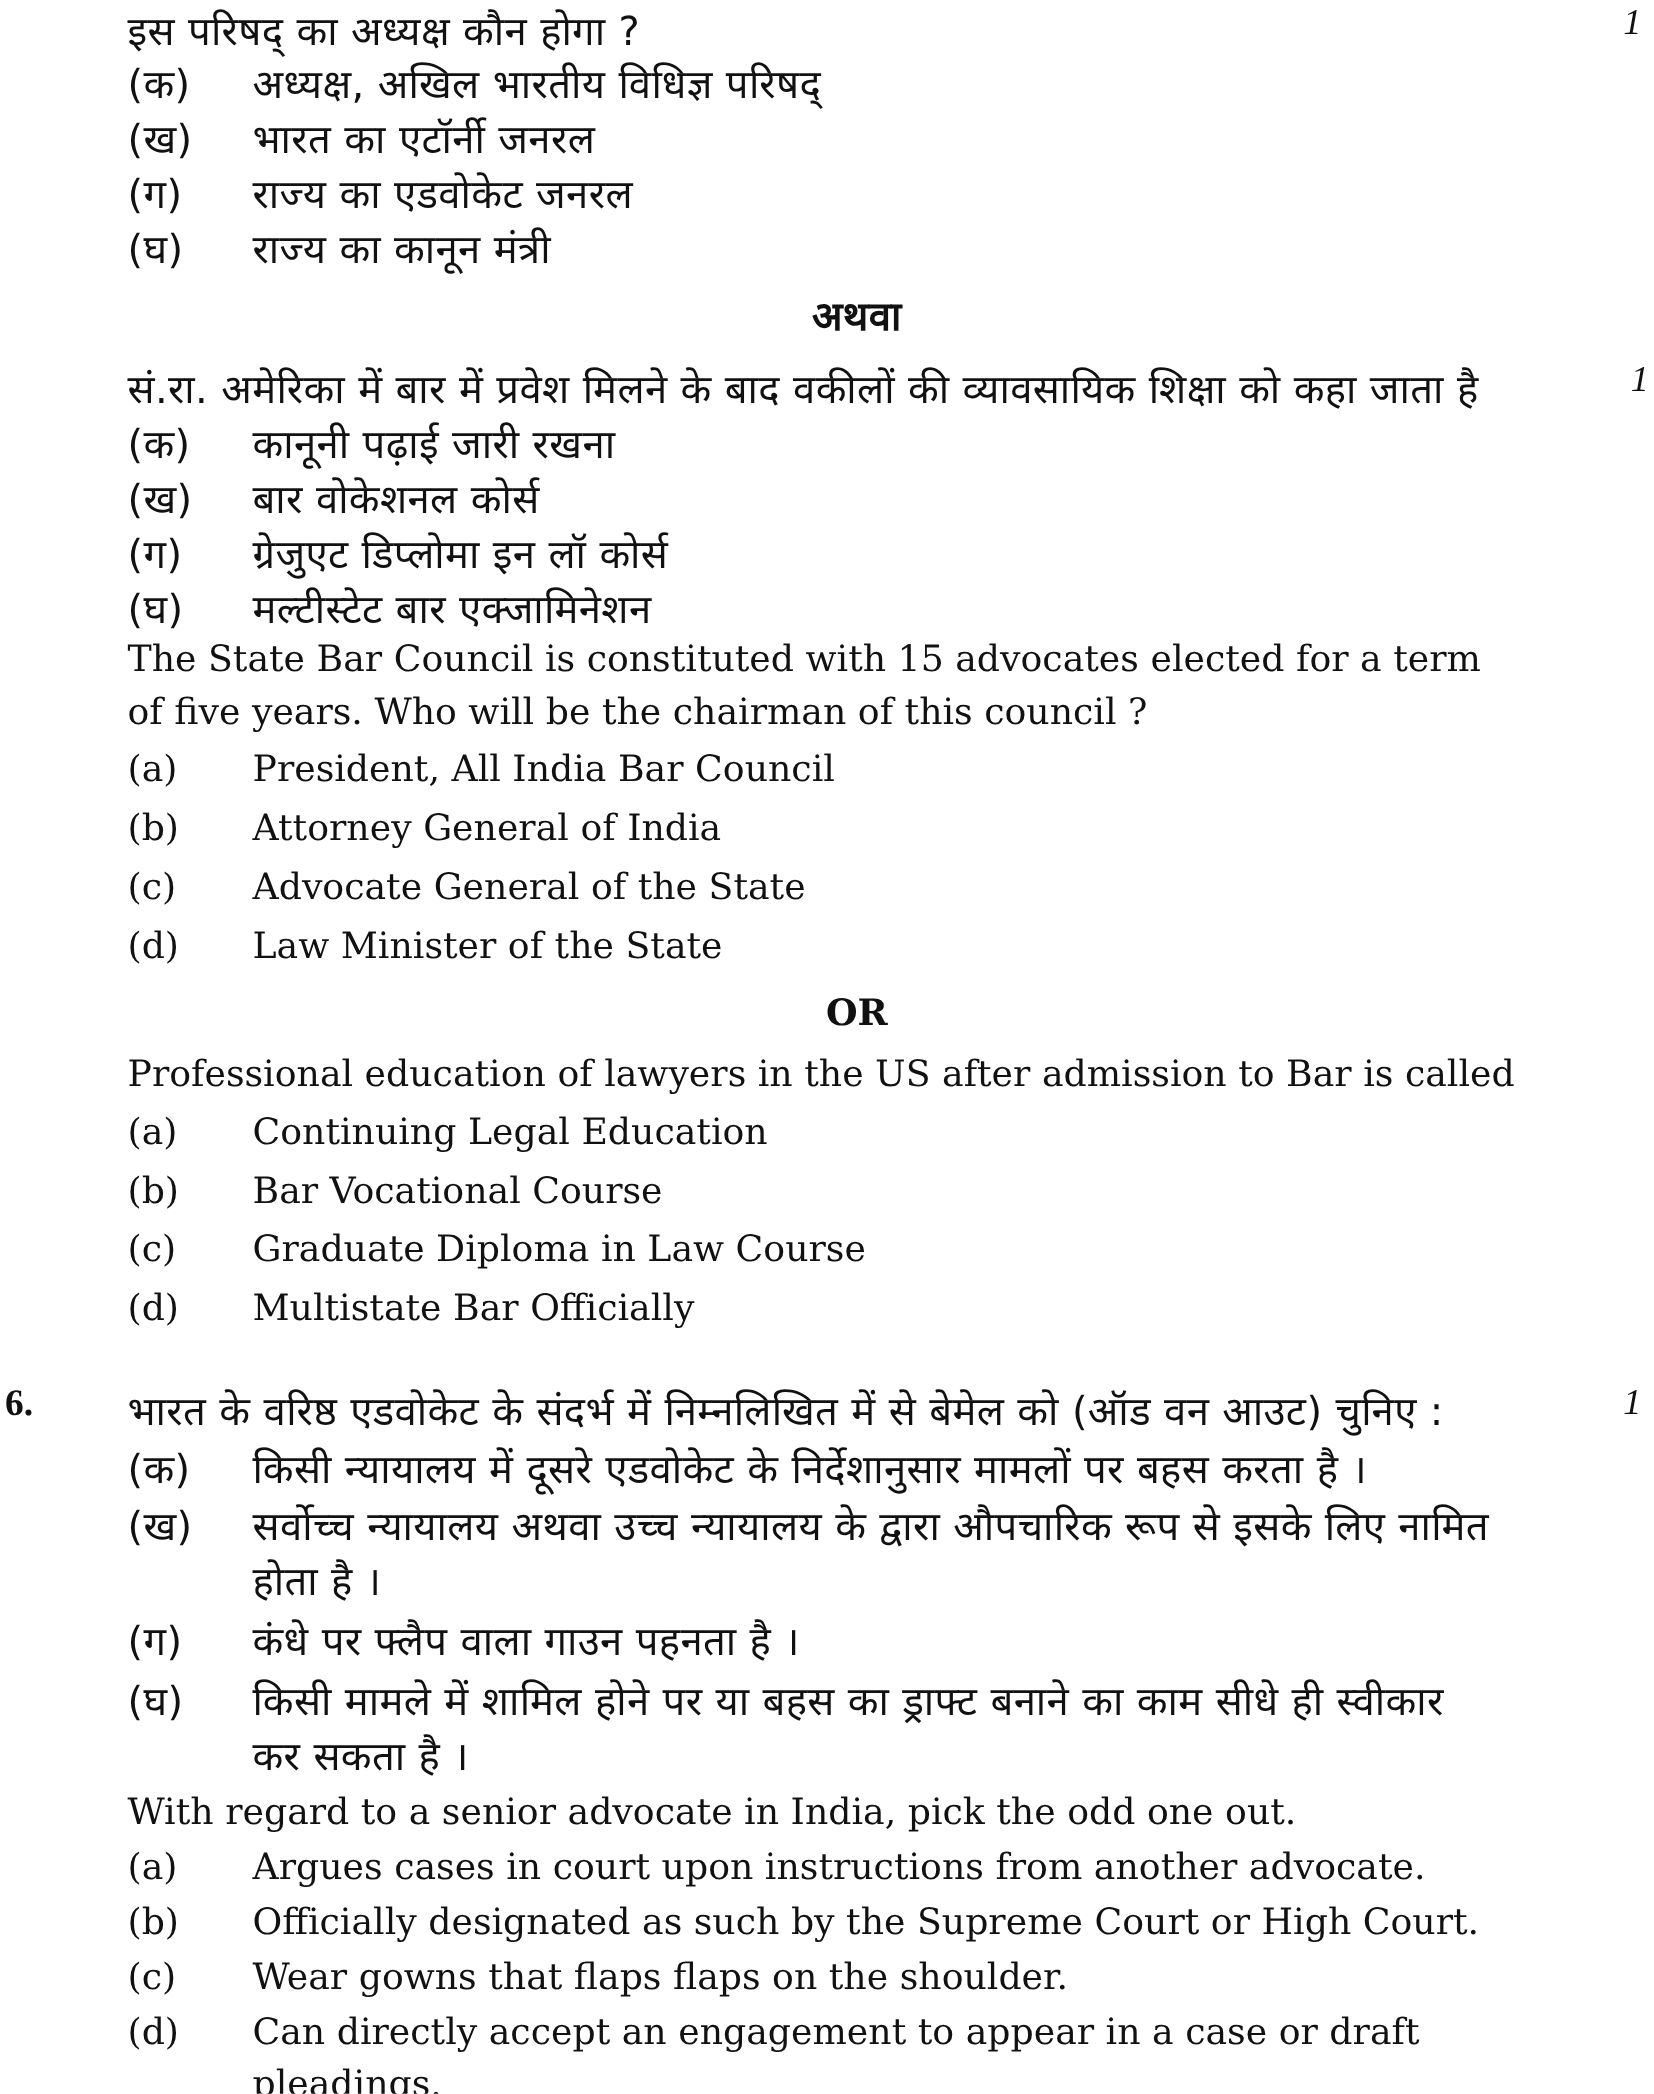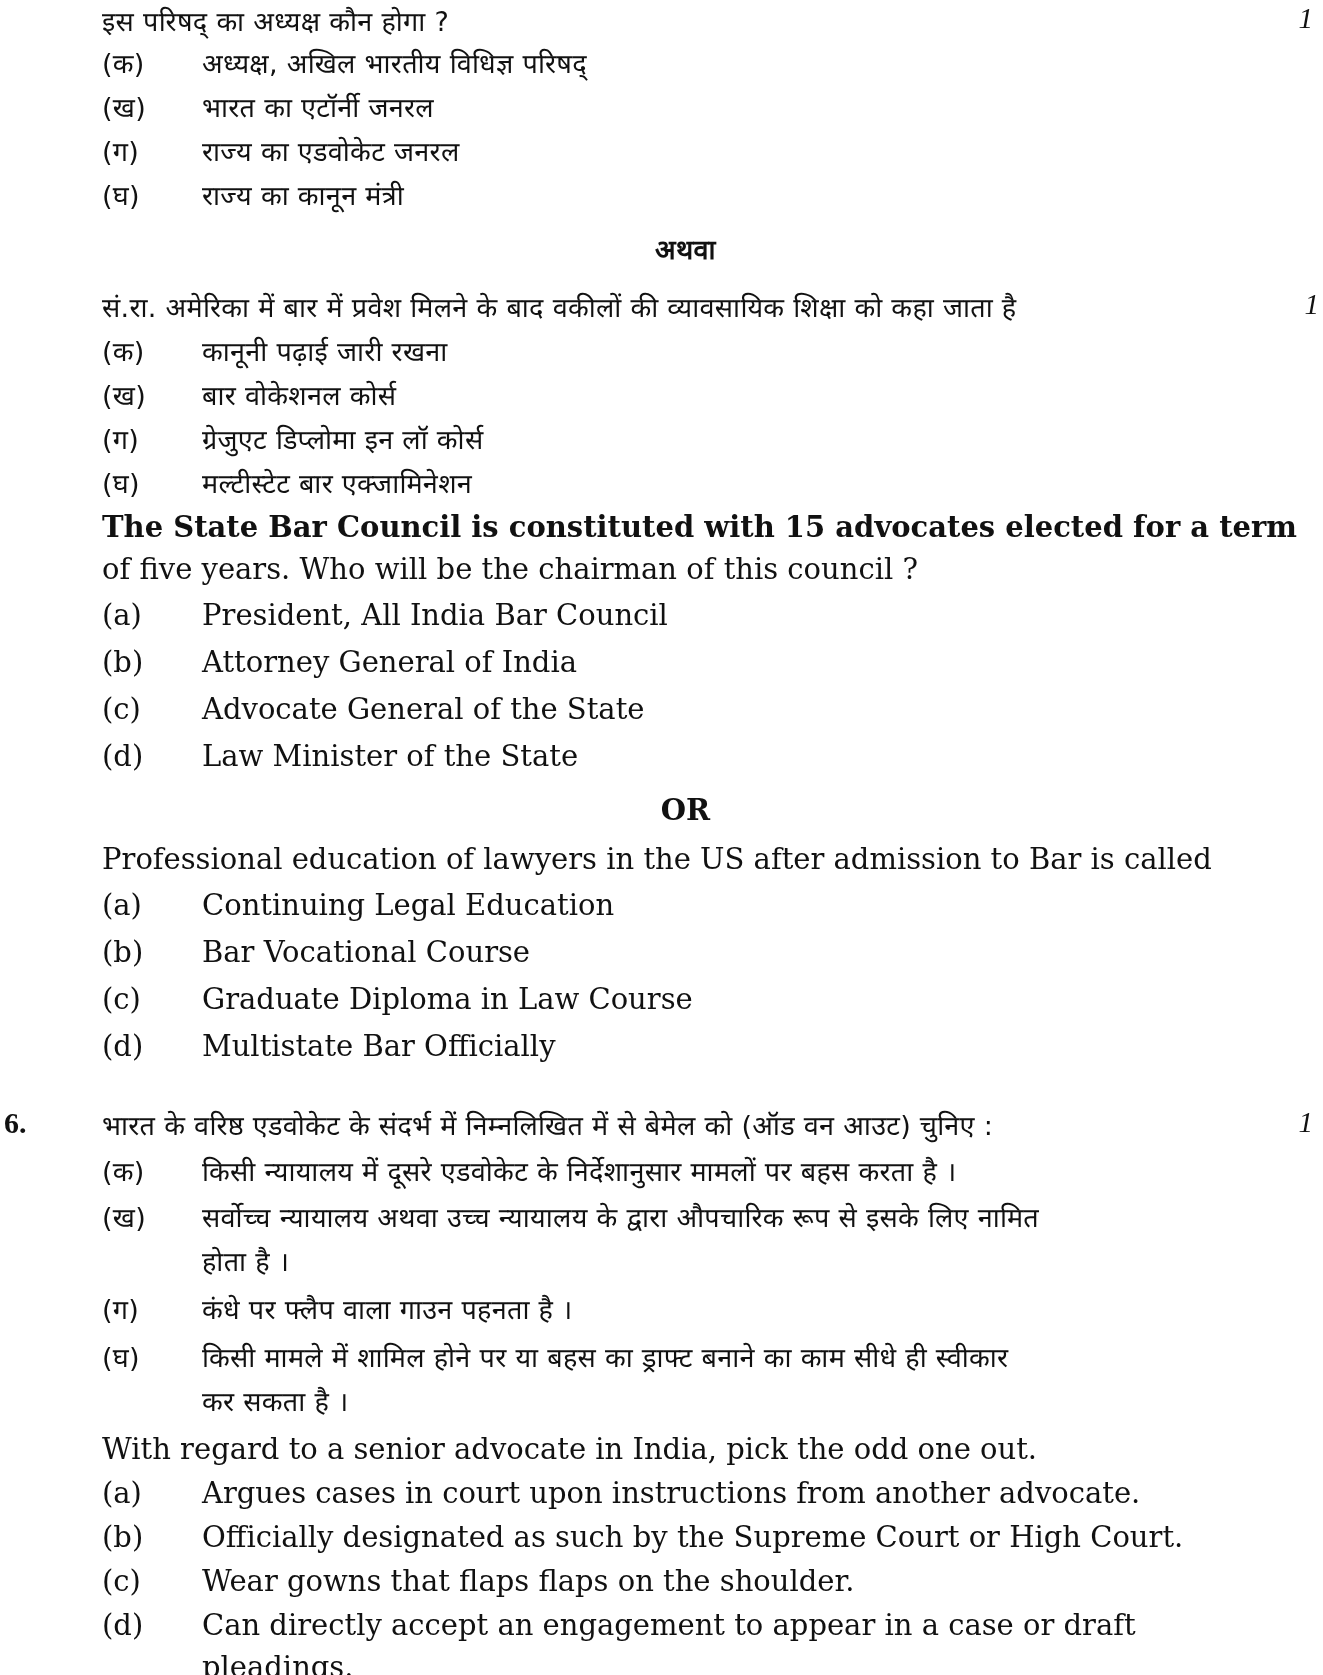--- a/index.html
+++ b/index.html
@@ -2,21 +2,21 @@
 <html><head>
   <meta charset="utf-8">
   <style>
     html, body { margin: 0; padding: 0; background: #ffffff; }
     body {
       width: 1323px; height: 1675px; overflow: hidden; position: relative;
       color: #111111;
       font-family: "DejaVu Serif", "Liberation Serif", serif;
     }
     .line { position: absolute; white-space: nowrap; }
-    .hi { font-family: "DejaVu Sans", "Liberation Sans", sans-serif; font-size: 27px; letter-spacing: 0.3px; }
+    .hi { font-family: "DejaVu Sans", "Liberation Sans", sans-serif; font-size: 32px; letter-spacing: 0.3px; }
     .en { font-family: "DejaVu Serif", "Liberation Serif", serif; font-size: 29px; }
     .lbl { position: absolute; left: 102px; }
     .txt { position: absolute; left: 202px; }
     .marks { position: absolute; right: 10px; font-style: italic; font-family: "Liberation Serif", serif; font-size: 29px; }
     .center { position: absolute; left: 0; width: 1323px; text-align: center; font-weight: bold; padding-left: 24px; }
     .qnum { position: absolute; left: 4px; font-weight: bold; font-family: "Liberation Serif", serif; font-size: 30px; }
   </style>
 </head>
 <body>
 
@@ -55,21 +55,21 @@
 </div>
 <div class="line hi" style="top:420px; left:0; width:1323px;">
   <span class="lbl">(ग)</span>
   <span class="txt">ग्रेजुएट डिप्लोमा इन लॉ कोर्स</span>
 </div>
 <div class="line hi" style="top:464px; left:0; width:1323px;">
   <span class="lbl">(घ)</span>
   <span class="txt">मल्टीस्टेट बार एक्जामिनेशन</span>
 </div>
 
-<div class="line en" style="left:102px; top:510px;font-weight:bold;">The State Bar Council is constituted with 15 advocates elected for a term</div>
+<div class="line en" style="left:102px; top:510px;">The State Bar Council is constituted with 15 advocates elected for a term</div>
 <div class="line en" style="left:102px; top:552px;">of five years. Who will be the chairman of this council ?</div>
 
 <div class="line en" style="top:598px; left:0; width:1323px;">
   <span class="lbl">(a)</span>
   <span class="txt">President, All India Bar Council</span>
 </div>
 <div class="line en" style="top:645px; left:0; width:1323px;">
   <span class="lbl">(b)</span>
   <span class="txt">Attorney General of India</span>
 </div>

